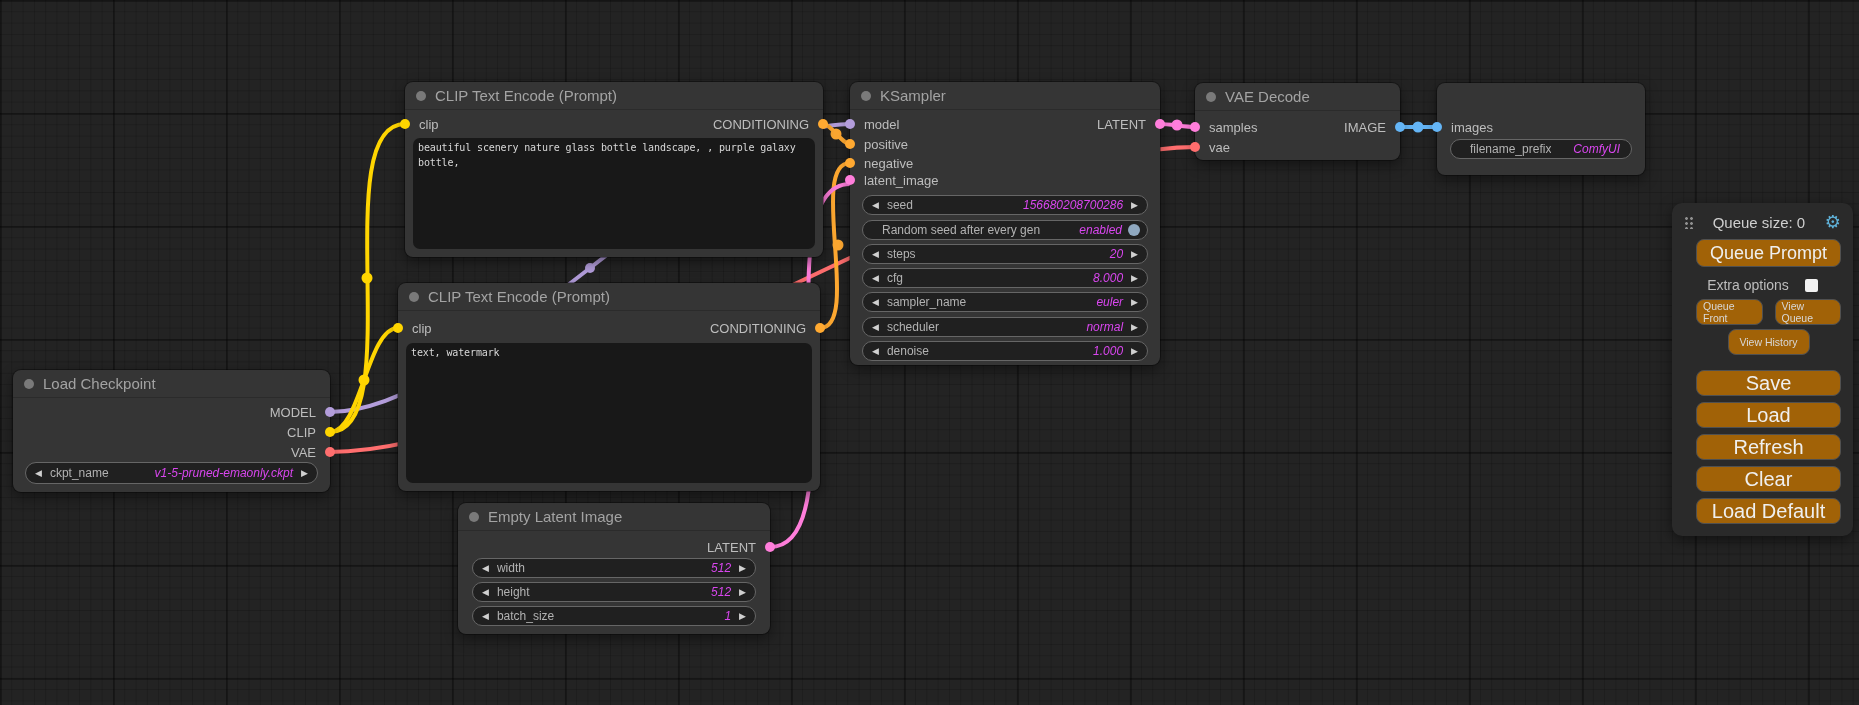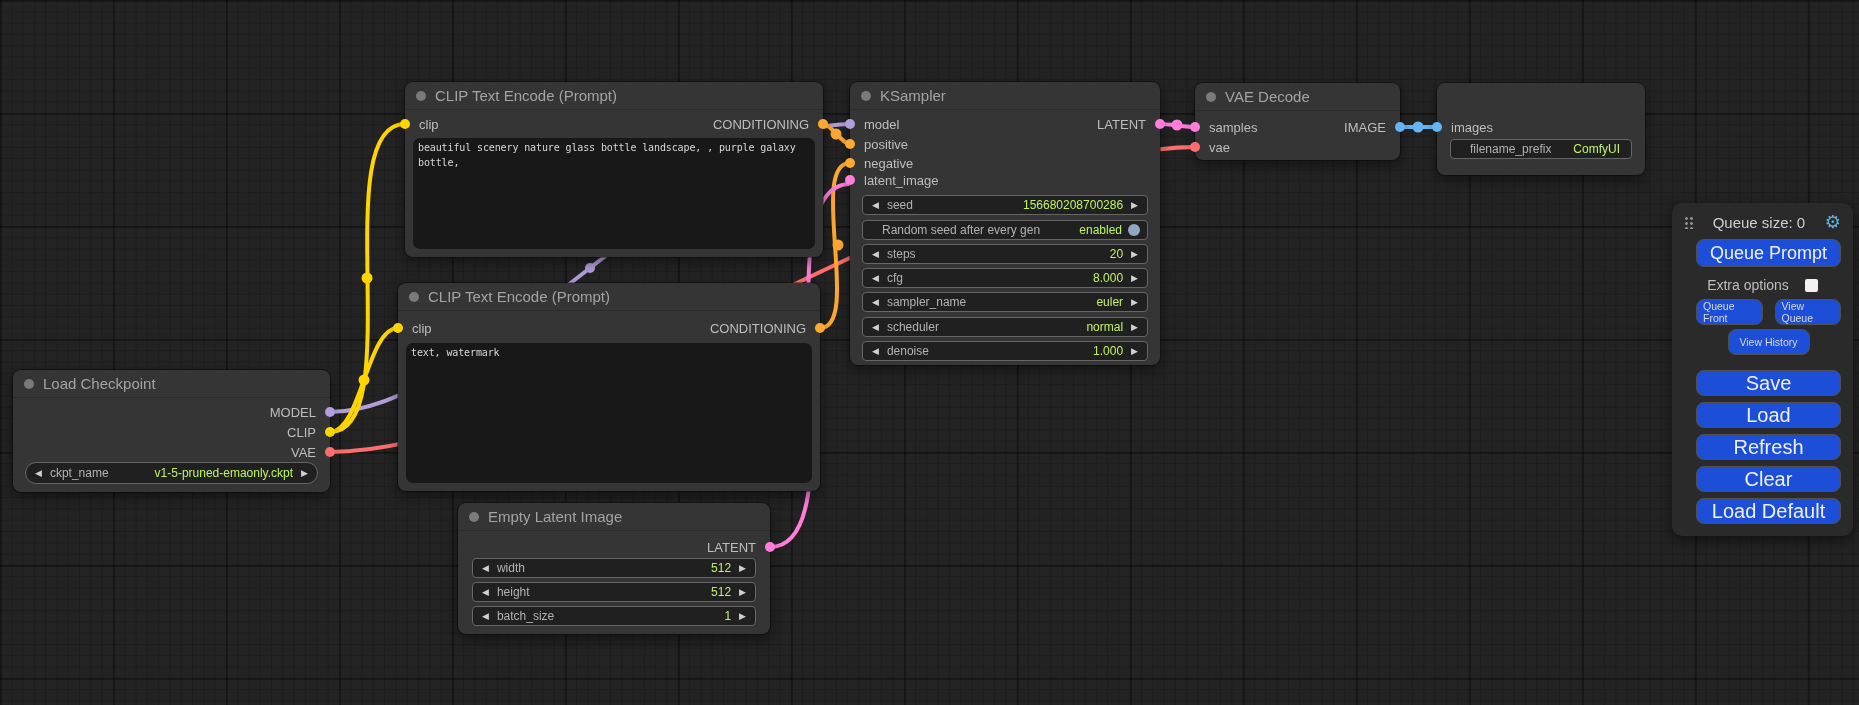--- a/index.html
+++ b/index.html
@@ -33,26 +33,26 @@
   .slot { position:absolute; left:0; right:0; height:20px; display:flex; align-items:center; font-size:13px; color:#bdbdbd; }
   .slot.in  { padding-left:14px; }
   .slot.out { justify-content:flex-end; padding-right:14px; }
   .sdot { position:absolute; width:10px; height:10px; border-radius:50%; top:5px; }
   .in  .sdot { left:-5px; }
   .out .sdot { right:-5px; }
   .c-model{background:#B39DDB} .c-clip{background:#FFD500} .c-vae{background:#FF6E6E}
   .c-cond{background:#FFA931} .c-latent{background:#FF7EDB} .c-image{background:#64B5F6}
   .widget {
     position:absolute; left:12px; right:12px; height:20px;
-    background:#202020; border:1px solid #666; border-radius:4px;
+    background:#202020; border:1px solid #666; border-radius:10px;
     display:flex; align-items:center; font-size:12px; padding:0 9px; white-space:nowrap;
   }
   .warr { color:#d0d0d0; font-size:9px; line-height:1; flex:0 0 auto; }
   .wlabel { color:#b2b2b2; margin:0 8px; overflow:hidden; }
-  .wvalue { color:#bef264; margin-left:auto; margin-right:8px; }
+  .wvalue { color:#d946ef; margin-left:auto; margin-right:8px;font-style:italic; }
   .wvalue.noarr { margin-right:2px; }
   .toggle-circle { width:12px; height:12px; border-radius:50%; background:#8FA8BF; flex:0 0 auto; margin-right:-2px; }
   .prompt {
     position:absolute; left:8px; right:8px; background:#181818; border-radius:7px;
     font-family:"DejaVu Sans Mono", monospace; font-size:10px; letter-spacing:-.12px;
     line-height:1.45; color:#d8d8d8; padding:3px 5px;
     white-space:pre-wrap; word-break:break-word; overflow:hidden;
   }
   
   #menu {
@@ -63,21 +63,21 @@
   .menu-head { display:flex; align-items:center; height:18px; }
   .drag-dots {
     width:9px; height:14px; flex:0 0 auto;
     background-image: radial-gradient(#8f8f8f 1.3px, transparent 1.5px);
     background-size:5px 5px; background-position:0 1px;
   }
   .qsize { flex:1; text-align:center; color:#cfcfcf; font-size:15px; }
   .gear { flex:0 0 auto; color:#5FB1D8; font-size:18px; line-height:1; cursor:pointer; }
   .btn {
     display:flex; align-items:center; justify-content:center;
-    background:#1d4ed8; border:1px solid #505050; border-radius:8px;
+    background:#a16207; border:1px solid #505050; border-radius:8px;
     color:#efefef; cursor:pointer;margin-left:12px;
   }
   .btn-qp { height:28px; font-size:18px; margin-top:8px; }
   .extra-row { display:flex; align-items:center; justify-content:center; gap:16px; margin-top:10px; height:16px; color:#bdbdbd; font-size:14px; }
   .checkbox { width:13px; height:13px; background:#f2f2f2; border-radius:2px; flex:0 0 auto; }
   .small-row { display:flex; justify-content:space-between; margin-top:6px; }
   .btn-sm { height:26px; font-size:10.5px; border-radius:8px; color:#d8d8d8; padding:0 6px; }
   .btn-qf { width:76px; } .btn-vq { width:76px; }
   .vh-row { display:flex; justify-content:center; margin-top:4px; }
   .btn-vh { width:82px; }

